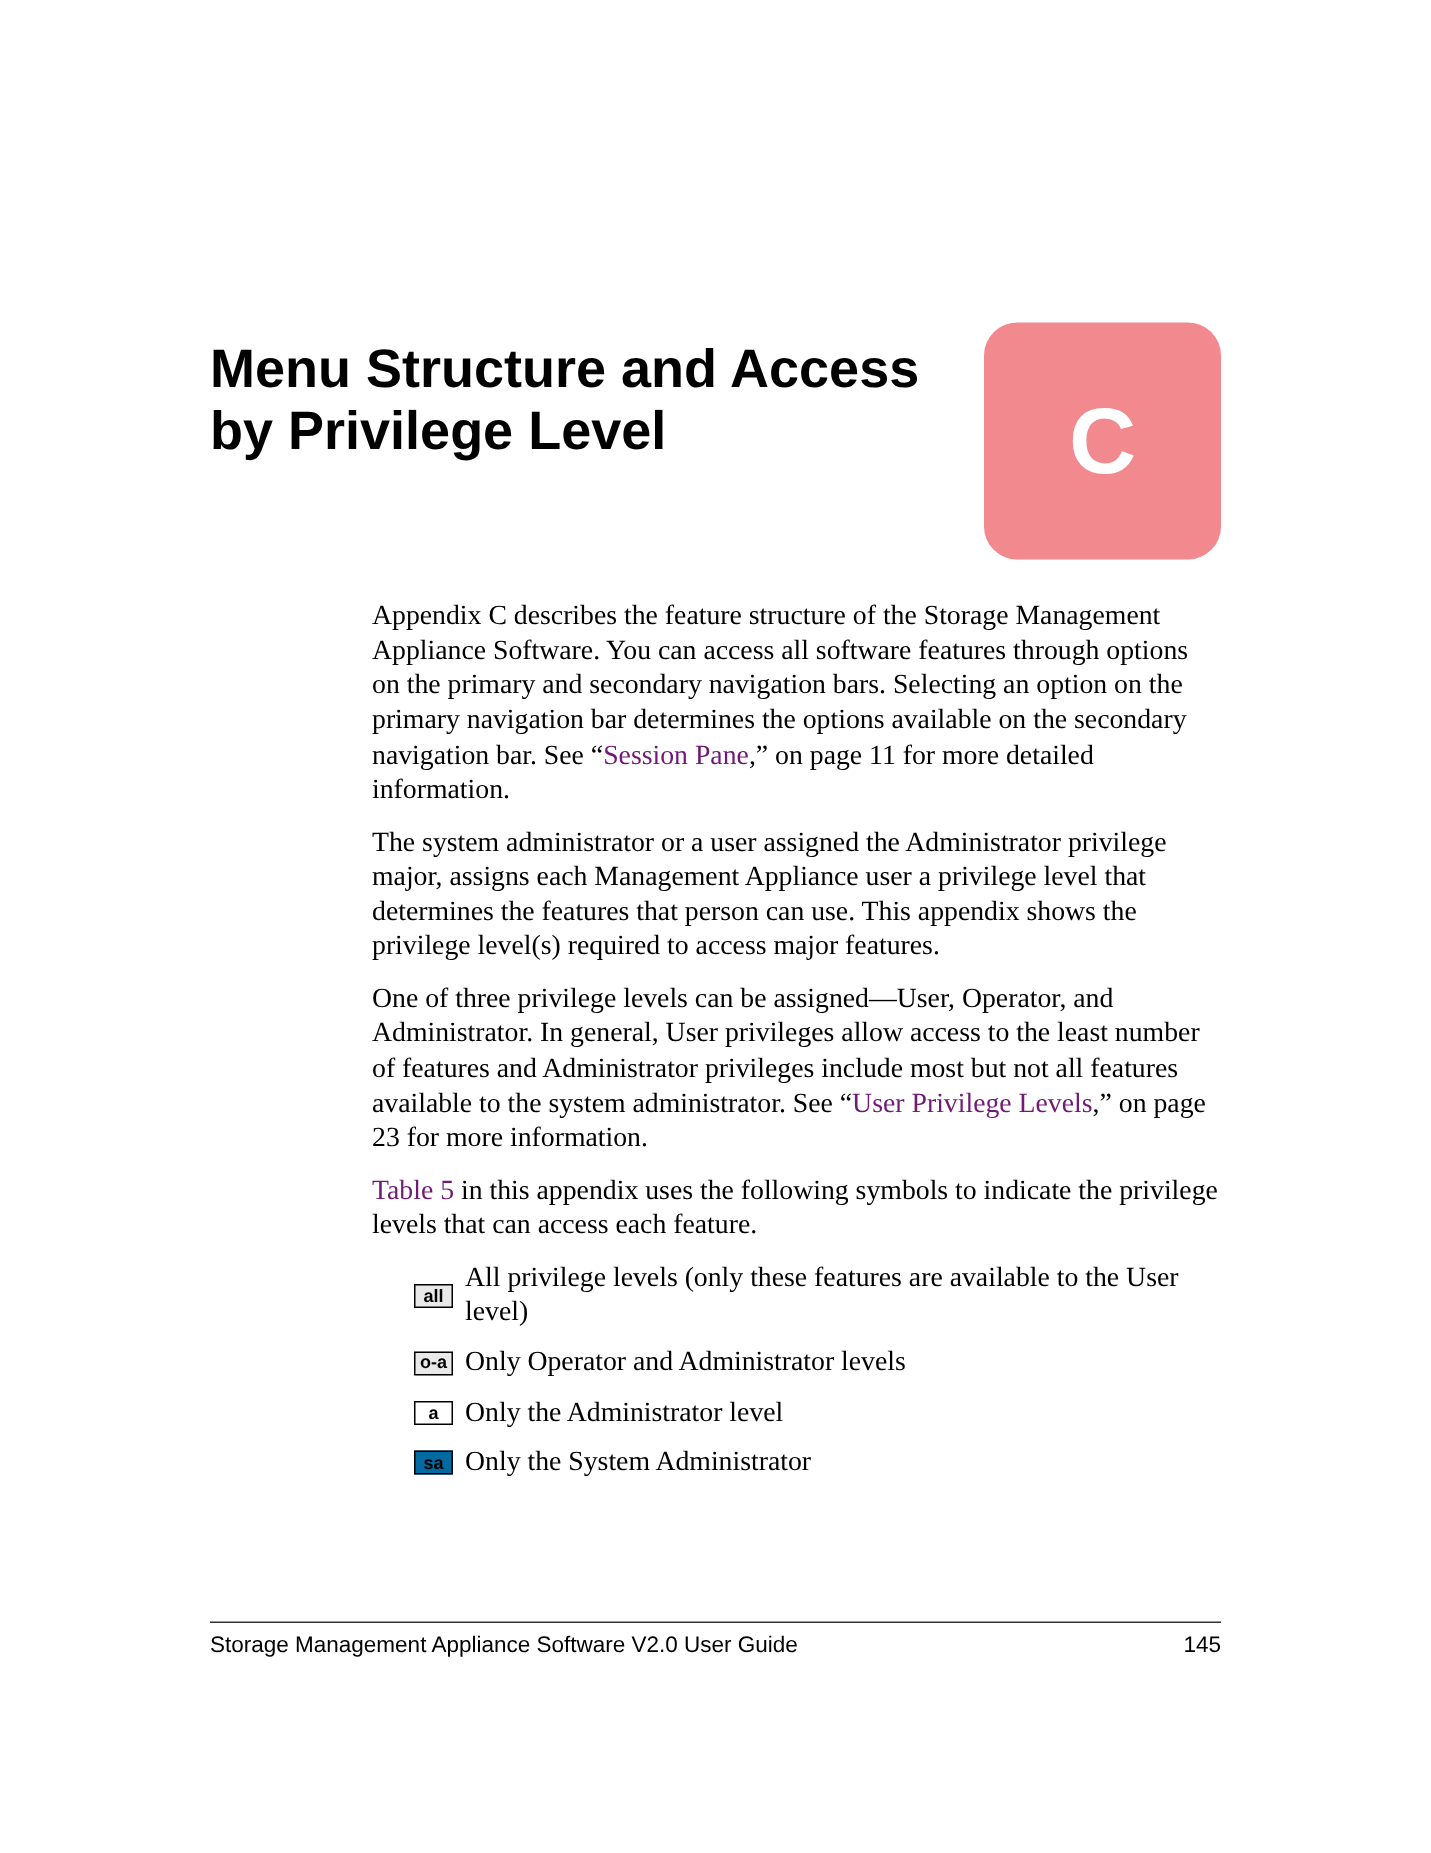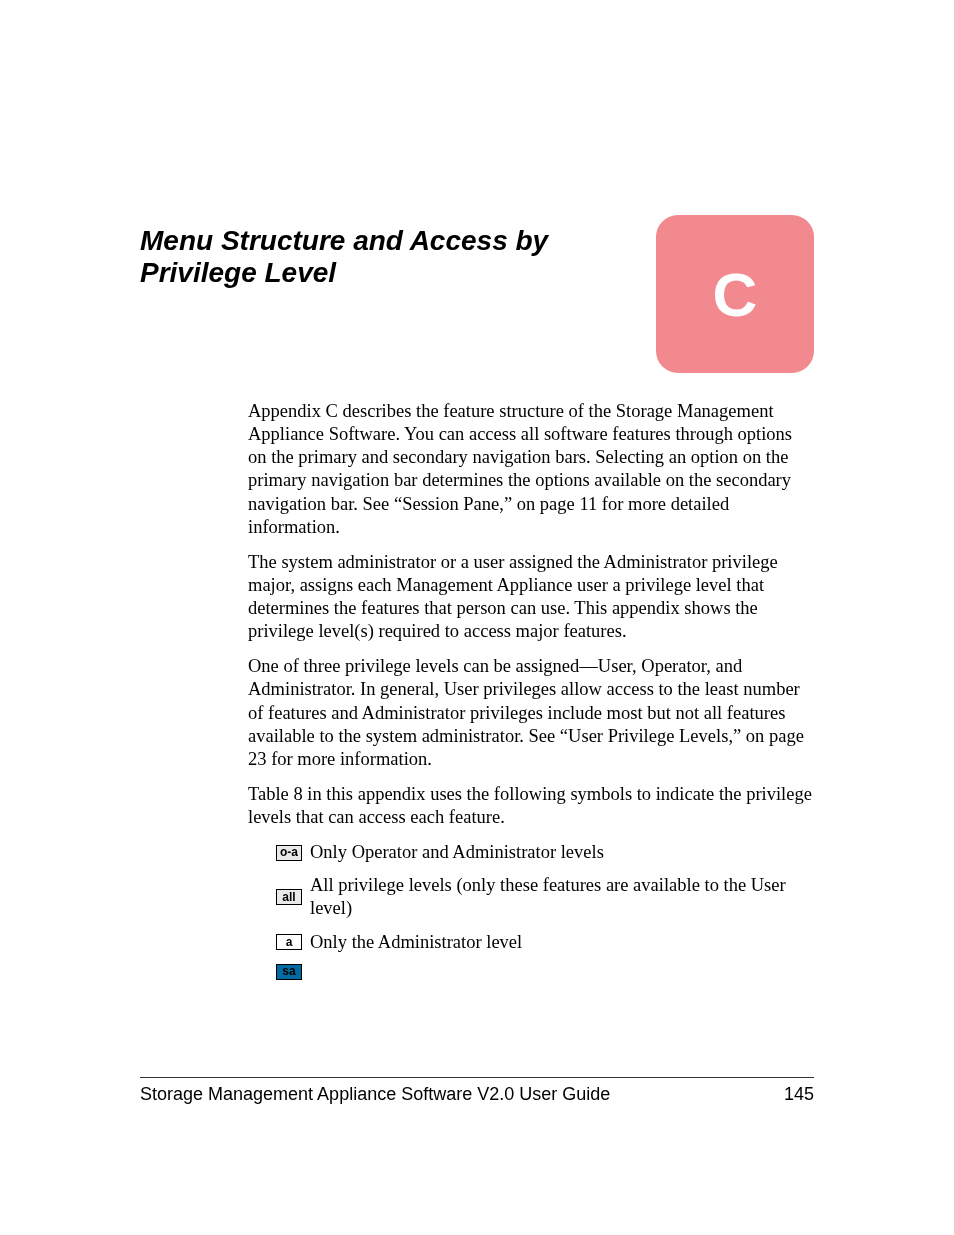--- a/index.html
+++ b/index.html
@@ -26,25 +26,24 @@
     left: 140px;
     right: 140px;
     display: flex;
     align-items: flex-start;
     justify-content: space-between;
   }
   .heading {
     font-family: "Arial Narrow", Arial, Helvetica, sans-serif;
     font-stretch: condensed;
     font-weight: 700;
-    font-size: 28px;
+    font-size: 36px;
     line-height: 1.15;
     letter-spacing: 0px;
     max-width: 500px;
-    font-style: italic;
   }
   .appendix-badge {
     width: 158px;
     height: 158px;
     border-radius: 22px;
     background: #f2898f;
     display: flex;
     align-items: center;
     justify-content: center;
     color: #fff;
@@ -59,21 +58,21 @@
     top: 400px;
     left: 248px;
     width: 564px;
     font-size: 18.5px;
     line-height: 1.25;
   }
   .body-col p {
     margin: 0 0 12px 0;
   }
   .link {
-    color: #000000;
+    color: #701a75;
   }
   .legend {
     margin-top: 8px;
     padding-left: 28px;
   }
   .legend-row {
     display: flex;
     align-items: center;
     gap: 8px;
     margin-bottom: 10px;
@@ -106,21 +105,21 @@
   }
   .footer-rule {
     border: none;
     border-top: 1px solid #333;
     margin: 0 0 6px 0;
   }
   .footer-row {
     display: flex;
     justify-content: space-between;
     font-family: Arial, Helvetica, sans-serif;
-    font-size: 18px;
+    font-size: 15px;
     align-items: flex-end;
   }
 </style>
 </head>
 <body>
 
 <div class="page">
 
   <div class="header-row">
     <div class="heading">Menu Structure and Access by Privilege Level</div>
@@ -135,38 +134,39 @@
       <span>Appendix C describes the feature structure of the Storage Management Appliance Software. You can access all software features through options on the primary and secondary navigation bars. Selecting an option on the primary navigation bar determines the options available on the secondary navigation bar. See “</span><span class="link">Session Pane</span><span>,” on page 11 for more detailed information.</span>
     </p>
 
     <p>The system administrator or a user assigned the Administrator privilege major, assigns each Management Appliance user a privilege level that determines the features that person can use. This appendix shows the privilege level(s) required to access major features.</p>
 
     <p>
       <span>One of three privilege levels can be assigned—User, Operator, and Administrator. In general, User privileges allow access to the least number of features and Administrator privileges include most but not all features available to the system administrator. See “</span><span class="link">User Privilege Levels</span><span>,” on page 23 for more information.</span>
     </p>
 
     <p>
-      <span class="link">Table 8</span><span> in this appendix uses the following symbols to indicate the privilege levels that can access each feature.</span>
+      <span class="link">Table 5</span><span> in this appendix uses the following symbols to indicate the privilege levels that can access each feature.</span>
     </p>
 
     <div class="legend">
       <div class="legend-row">
+        <span class="legend-icon">all</span>
+        <span>All privilege levels (only these features are available to the User level)</span>
+      </div>
+      <div class="legend-row">
         <span class="legend-icon">o-a</span>
         <span>Only Operator and Administrator levels</span>
-      </div>
-      <div class="legend-row">
-        <span class="legend-icon">all</span>
-        <span>All privilege levels (only these features are available to the User level)</span>
       </div>
       <div class="legend-row">
         <span class="legend-icon a">a</span>
         <span>Only the Administrator level</span>
       </div>
       <div class="legend-row">
         <span class="legend-icon sa">sa</span>
+        <span>Only the System Administrator</span>
       </div>
     </div>
 
   </div>
 
   <div class="footer">
     <hr class="footer-rule">
     <div class="footer-row">
       <span>Storage Management Appliance Software V2.0 User Guide</span>
       <span>145</span>

